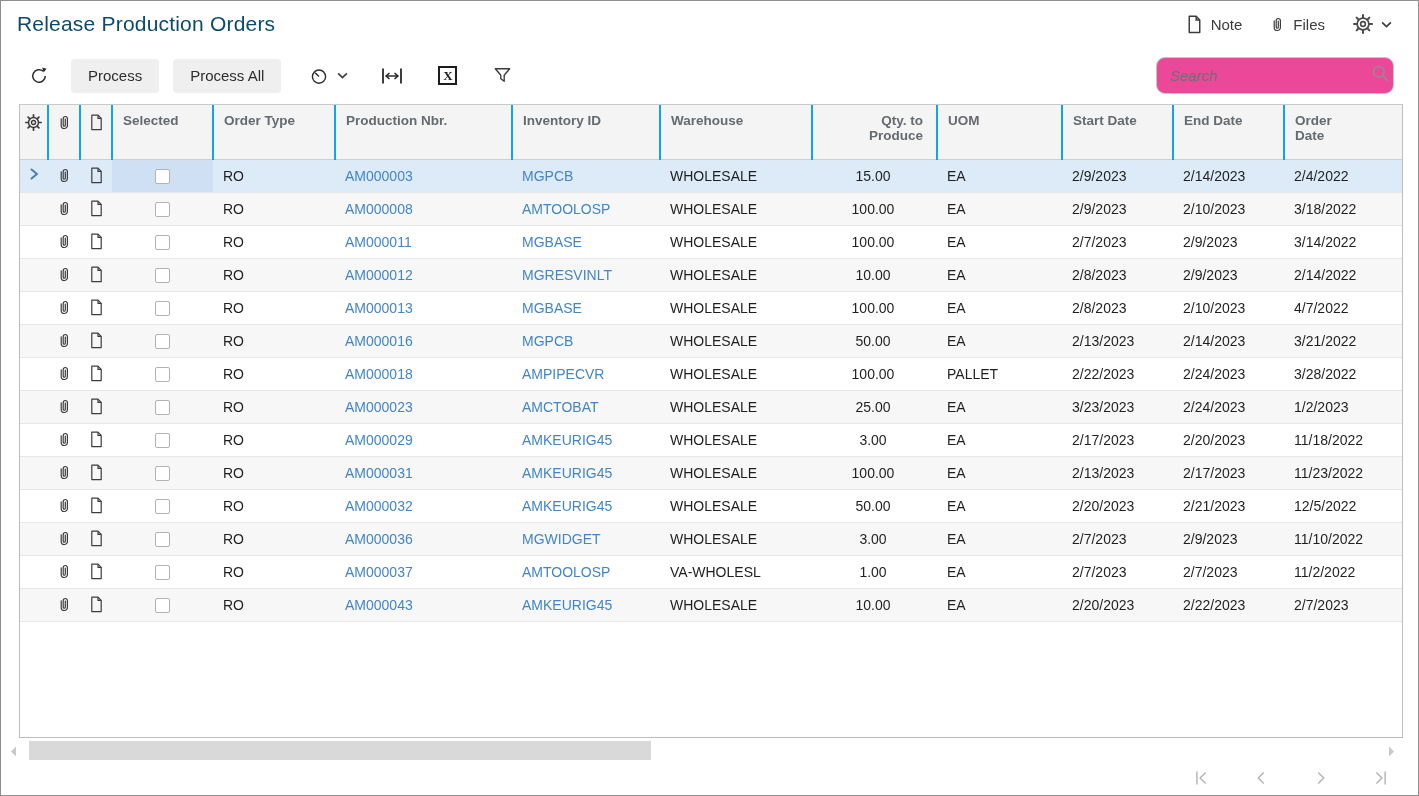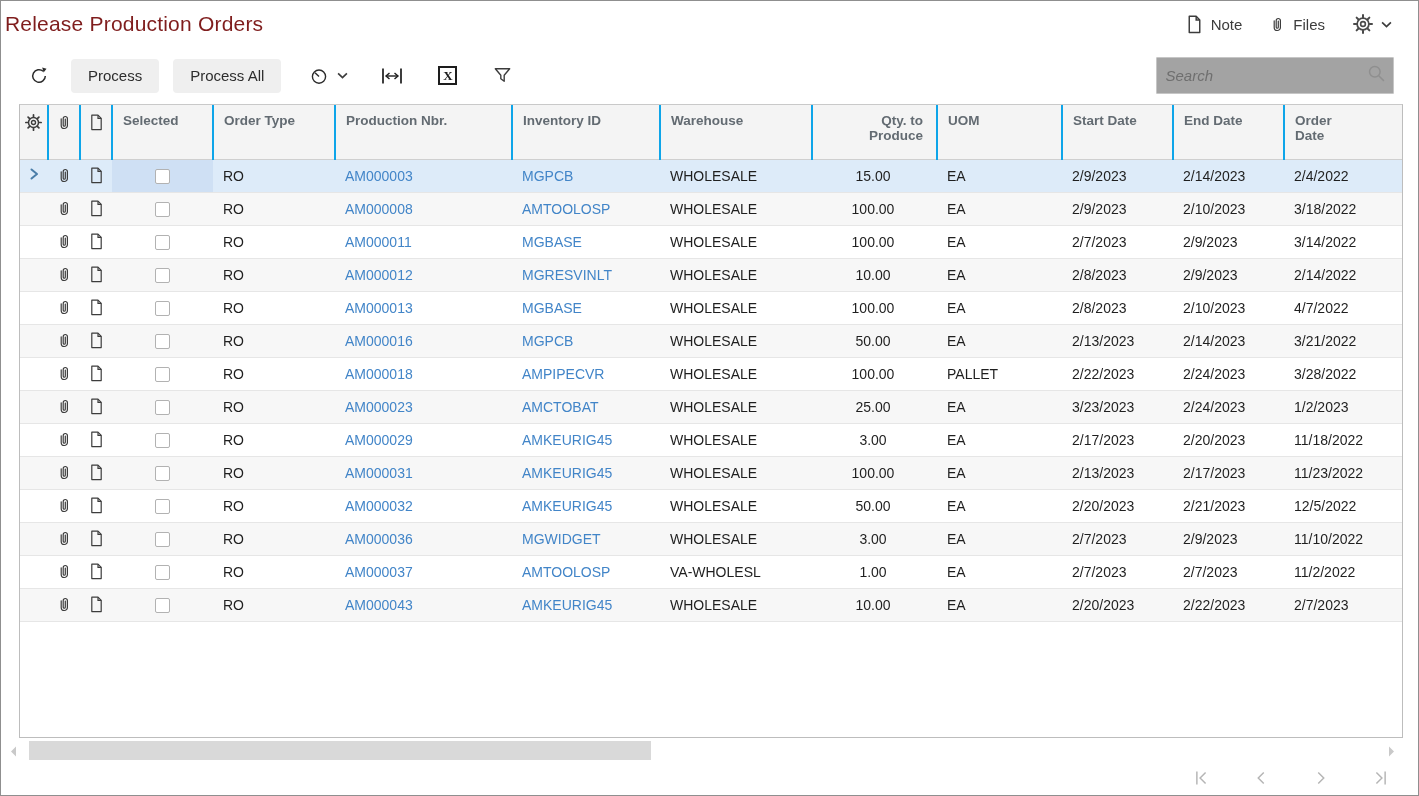--- a/index.html
+++ b/index.html
@@ -13,39 +13,39 @@
     --grid-border:#bdbdbd;
     --row-line:#e6e6e6;
   }
   *{box-sizing:border-box;margin:0;padding:0;}
   html,body{background:#fff;}
   body{font-family:"Liberation Sans","DejaVu Sans",sans-serif;color:var(--body-text);}
   .window{position:relative;width:1419px;height:796px;background:#fff;border:1px solid #8f8f8f;overflow:hidden;}
 
   
   .titlebar{position:absolute;top:0;left:0;width:100%;height:46px;display:flex;align-items:center;}
-  .page-title{font-size:21px;font-weight:400;color:#7f1d1d;margin-left:4px;letter-spacing:.2px;}
+  .page-title{font-size:21px;font-weight:400;color:#0c4a6e;margin-left:16px;letter-spacing:.2px;}
   .titlebar-right{position:absolute;right:26px;top:0;height:46px;display:flex;align-items:center;gap:28px;}
   .tb-btn{display:flex;align-items:center;gap:8px;font-size:15px;color:#3c3c3c;cursor:pointer;}
   .tb-btn svg{display:block;}
 
   
   .toolbar{position:absolute;top:46px;left:0;width:100%;height:57px;display:flex;align-items:center;padding-left:28px;}
   .icon-btn{display:flex;align-items:center;justify-content:center;cursor:pointer;}
   .btn{height:34px;padding:0 17px;background:#efefef;border:none;border-radius:4px;font-size:15px;color:#2d2d2d;font-family:Liberation Sans, sans-serif;cursor:pointer;}
   .btn + .btn{margin-left:14px;}
   .refresh-btn{margin-right:22px;}
   .schedule-btn{margin-left:28px;display:flex;align-items:center;gap:8px;}
   .fit-btn{margin-left:32px;}
   .excel-btn{margin-left:34px;}
   .filter-btn{margin-left:36px;}
   .excel-box{width:19px;height:19px;border:2px solid #1d1d1d;display:flex;align-items:center;justify-content:center;
     font-family:"Liberation Serif","DejaVu Serif",serif;font-weight:700;font-size:13px;color:#1d1d1d;}
-  .searchbox{position:absolute;right:24px;top:10px;width:238px;height:37px;border:1px solid #c6c6c6;border-radius:1px;
-    display:flex;align-items:center;padding:0 12px 0 13px;background:#a3a3a3;justify-content:center;}
+  .searchbox{position:absolute;right:24px;top:10px;width:238px;height:37px;border:1px solid #c6c6c6;border-radius:9px;
+    display:flex;align-items:center;padding:0 12px 0 13px;background:#ec4899;}
   .searchbox input{flex:1;border:none;outline:none;font-size:15px;font-style:italic;color:#333;font-family:inherit;background:transparent;}
   .searchbox input::placeholder{color:#6f6f6f;font-style:italic;}
 
   
   .grid-box{position:absolute;top:103px;left:18px;width:1384px;height:634px;border:1px solid var(--grid-border);
     border-top-color:#c9c9c9;background:#fff;overflow:hidden;}
   table{border-collapse:collapse;table-layout:fixed;width:1383px;font-size:14px;}
   thead th{height:54px;background:var(--header-bg);color:var(--header-text);font-weight:600;font-size:13.5px;
     text-align:left;vertical-align:top;padding:8px 6px 0 10px;border-right:2px solid #0ea5e9;border-bottom:1px solid #cfcfcf;}
   thead th:last-child{border-right:none;}

